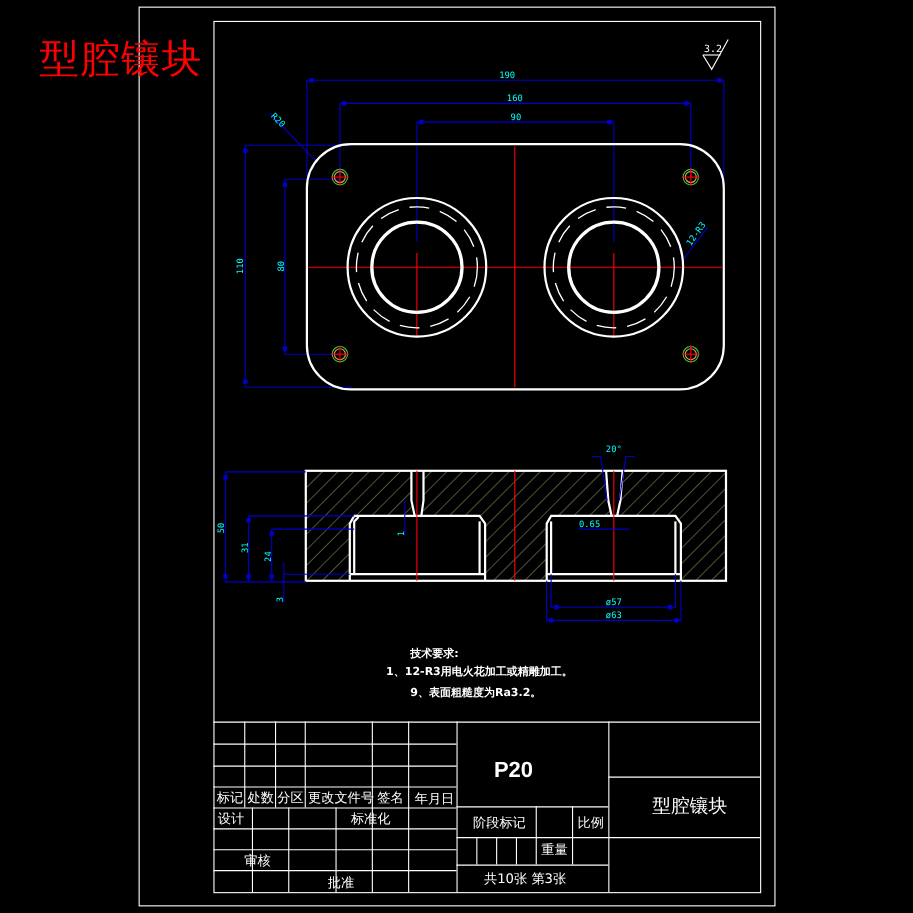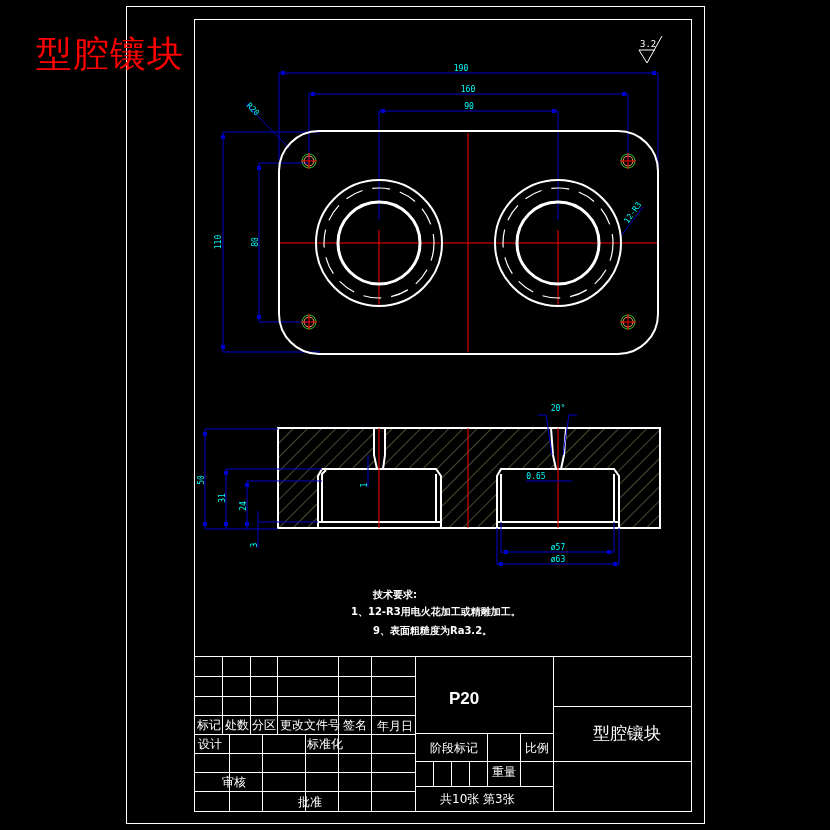--- a/index.html
+++ b/index.html
@@ -2,21 +2,21 @@
 <html><head>
 <meta charset="utf-8">
 <style>
   html, body { margin:0; padding:0; background:#000; }
   body { width:830px; height:830px; position:relative; overflow:hidden; font-family:"DejaVu Sans", sans-serif; }
   #drawing { position:absolute; left:0; top:0; }
   .red-title { position:absolute; left:36px; top:36px; font-family:"DejaVu Serif", serif; font-size:36px; color:#ff0000; letter-spacing:1px; line-height:1; }
   .tb-cell { position:absolute; color:#fff; font-family:"DejaVu Sans", sans-serif; font-size:12px; line-height:1; white-space:nowrap; }
   .tech { position:absolute; color:#fff; font-size:10px; font-weight:bold; font-family:"DejaVu Sans", sans-serif; line-height:1; white-space:nowrap; }
   .dim { font-family:"DejaVu Sans Mono", monospace; fill:#00ffff; font-size:8px; }
-  .p20 { position:absolute; color:#fff; font-family:"Liberation Sans", sans-serif; font-weight:bold; font-size:17px; line-height:1; }
+  .p20 { position:absolute; color:#fff; font-family:"Liberation Sans", sans-serif; font-weight:bold; font-size:20px; line-height:1; }
   .part-name { position:absolute; color:#fff; font-family:"DejaVu Sans", sans-serif; font-size:17px; line-height:1; }
 </style>
 </head>
 <body>
 
 <svg id="drawing" width="830" height="830" viewBox="0 0 830 830" xmlns="http://www.w3.org/2000/svg">
   <defs>
     <pattern id="hatch" patternUnits="userSpaceOnUse" width="10" height="10" patternTransform="rotate(45)">
       <line x1="0" y1="0" x2="0" y2="10" stroke="#bdbd7a" stroke-width="0.8"></line>
     </pattern>
@@ -247,21 +247,21 @@
 <div class="tech" style="left:351px;top:607px;">1、12-R3用电火花加工或精雕加工。</div>
 <div class="tech" style="left:373px;top:626px;">9、表面粗糙度为Ra3.2。</div>
 
 <div class="tb-cell" style="left:197px;top:719px;">标记</div>
 <div class="tb-cell" style="left:225px;top:719px;">处数</div>
 <div class="tb-cell" style="left:252px;top:719px;">分区</div>
 <div class="tb-cell" style="left:280px;top:719px;">更改文件号</div>
 <div class="tb-cell" style="left:343px;top:719px;">签名</div>
 <div class="tb-cell" style="left:377px;top:720px;text-align:center;">年月日</div>
 <div class="tb-cell" style="left:198px;top:738px;">设计</div>
-<div class="tb-cell" style="left:307px;top:738px;">标准化</div>
+<div class="tb-cell" style="left:307px;top:738px;padding-left:12px;">标准化</div>
 <div class="tb-cell" style="left:198px;top:776px;margin-left:24px;">审核</div>
 <div class="tb-cell" style="left:298px;top:796px;">批准</div>
 
 <div class="p20" style="left:449px;top:690px;">P20</div>
 <div class="tb-cell" style="left:430px;top:742px;">阶段标记</div>
 <div class="tb-cell" style="left:492px;top:742px;margin-top:24px;">重量</div>
 <div class="tb-cell" style="left:525px;top:742px;">比例</div>
 <div class="tb-cell" style="left:440px;top:793px;">共10张 第3张</div>
 
 <div class="part-name" style="left:593px;top:725px;">型腔镶块</div>

